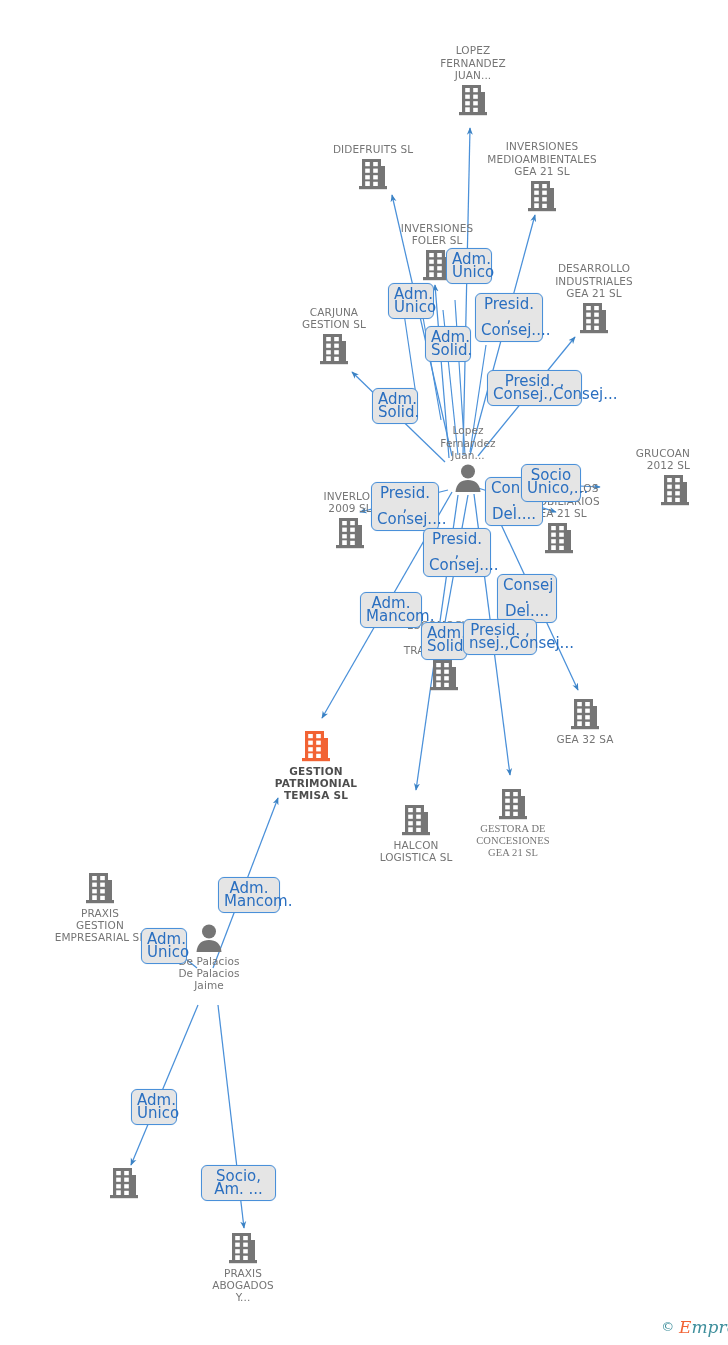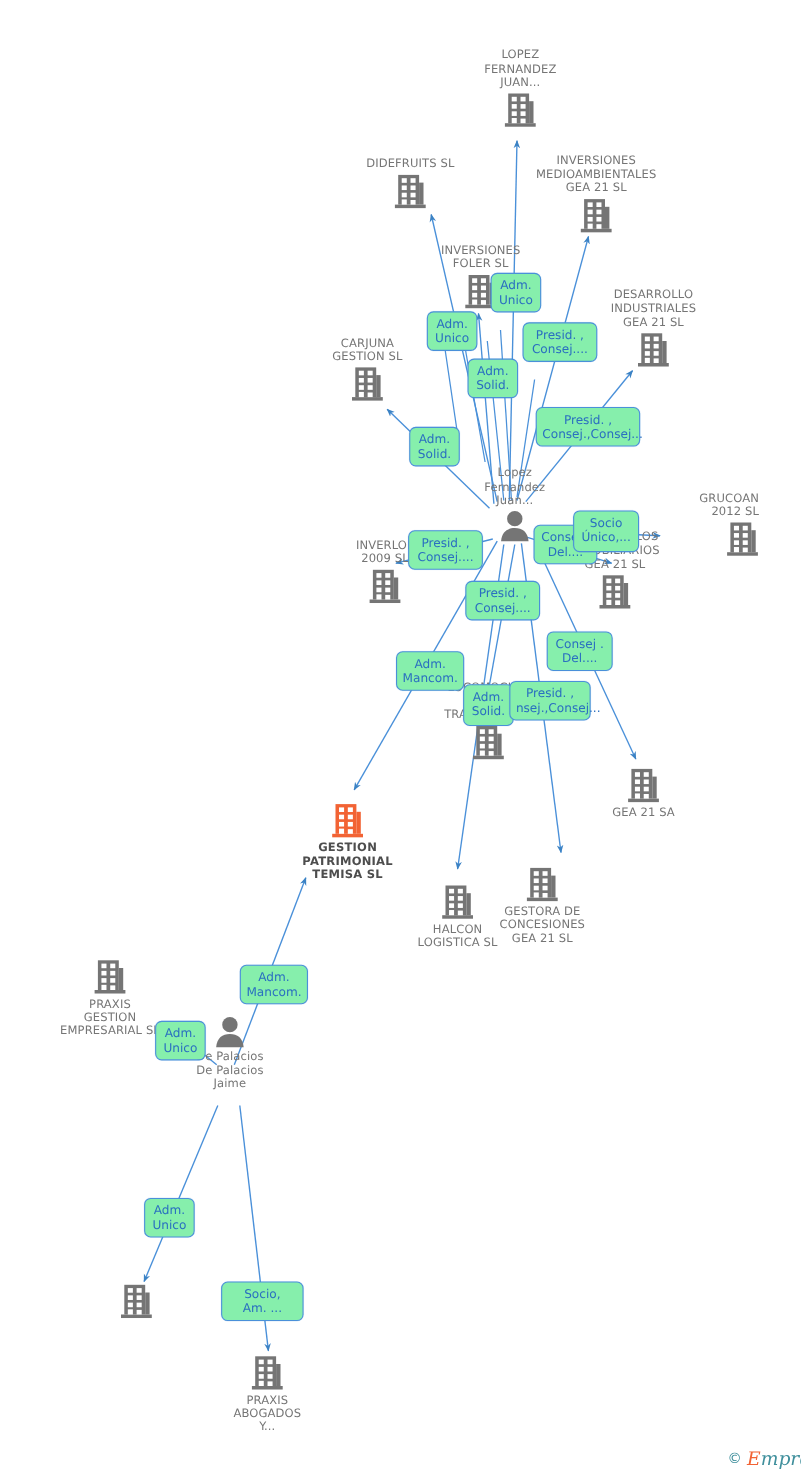--- a/index.html
+++ b/index.html
@@ -44,25 +44,25 @@
     color:#4d4d4d;
     font-weight:bold;
     font-size:10.5px;
     letter-spacing:.2px;
   }
 
   
   .chip{
     position:absolute;
     box-sizing:border-box;
-    background:#86efac;
+    background:#e5e5e5;
     border:1.3px solid #4a90d9;
     border-radius:6px;
     color:#2a6fc0;
-    font-size:11px;
+    font-size:15px;
     line-height:13px;
     text-align:center;
     padding:4px 5px;
     white-space:pre-line;
     z-index:6;
     box-shadow:0 0 0 .5px rgba(74,144,217,.12);
   }
 
   
   #watermark{
@@ -311,21 +311,21 @@
             <rect x="1" y="29" width="28" height="3.2" fill="#757575"></rect>
             <rect x="7.2" y="5" width="4.6" height="4.2" fill="#ffffff"></rect>
             <rect x="15.2" y="5" width="4.6" height="4.2" fill="#ffffff"></rect>
             <rect x="7.2" y="11.6" width="4.6" height="4.2" fill="#ffffff"></rect>
             <rect x="15.2" y="11.6" width="4.6" height="4.2" fill="#ffffff"></rect>
             <rect x="7.2" y="18.2" width="4.6" height="4.2" fill="#ffffff"></rect>
             <rect x="15.2" y="18.2" width="4.6" height="4.2" fill="#ffffff"></rect>
             <rect x="7.2" y="24.3" width="4.6" height="4.7" fill="#ffffff"></rect>
             <rect x="15.2" y="24.8" width="4.6" height="4.2" fill="#ffffff"></rect>
           </svg></span>
-        <span class="lbl">GEA 21 SA</span>
+        <span class="lbl">GEA 32 SA</span>
       </div>
       <div class="node label-below focus" style="left: 316px; top: 729px;">
         <span class="ico"><svg width="30" height="34" viewBox="0 0 30 34" xmlns="http://www.w3.org/2000/svg">
             <rect x="4" y="2" width="19" height="27" fill="#f26334"></rect>
             <rect x="23" y="9" width="4" height="20" fill="#f26334"></rect>
             <rect x="1" y="29" width="28" height="3.2" fill="#f26334"></rect>
             <rect x="7.2" y="5" width="4.6" height="4.2" fill="#ffffff"></rect>
             <rect x="15.2" y="5" width="4.6" height="4.2" fill="#ffffff"></rect>
             <rect x="7.2" y="11.6" width="4.6" height="4.2" fill="#ffffff"></rect>
             <rect x="15.2" y="11.6" width="4.6" height="4.2" fill="#ffffff"></rect>
@@ -348,21 +348,21 @@
             <rect x="7.2" y="11.6" width="4.6" height="4.2" fill="#ffffff"></rect>
             <rect x="15.2" y="11.6" width="4.6" height="4.2" fill="#ffffff"></rect>
             <rect x="7.2" y="18.2" width="4.6" height="4.2" fill="#ffffff"></rect>
             <rect x="15.2" y="18.2" width="4.6" height="4.2" fill="#ffffff"></rect>
             <rect x="7.2" y="24.3" width="4.6" height="4.7" fill="#ffffff"></rect>
             <rect x="15.2" y="24.8" width="4.6" height="4.2" fill="#ffffff"></rect>
           </svg></span>
         <span class="lbl">HALCON
 LOGISTICA SL</span>
       </div>
-      <div class="node label-below" style="left: 493px; top: 787px;">
+      <div class="node label-below" style="left: 513px; top: 787px; font-family: Liberation Serif, serif;">
         <span class="ico"><svg width="30" height="34" viewBox="0 0 30 34" xmlns="http://www.w3.org/2000/svg">
             <rect x="4" y="2" width="19" height="27" fill="#757575"></rect>
             <rect x="23" y="9" width="4" height="20" fill="#757575"></rect>
             <rect x="1" y="29" width="28" height="3.2" fill="#757575"></rect>
             <rect x="7.2" y="5" width="4.6" height="4.2" fill="#ffffff"></rect>
             <rect x="15.2" y="5" width="4.6" height="4.2" fill="#ffffff"></rect>
             <rect x="7.2" y="11.6" width="4.6" height="4.2" fill="#ffffff"></rect>
             <rect x="15.2" y="11.6" width="4.6" height="4.2" fill="#ffffff"></rect>
             <rect x="7.2" y="18.2" width="4.6" height="4.2" fill="#ffffff"></rect>
             <rect x="15.2" y="18.2" width="4.6" height="4.2" fill="#ffffff"></rect>

